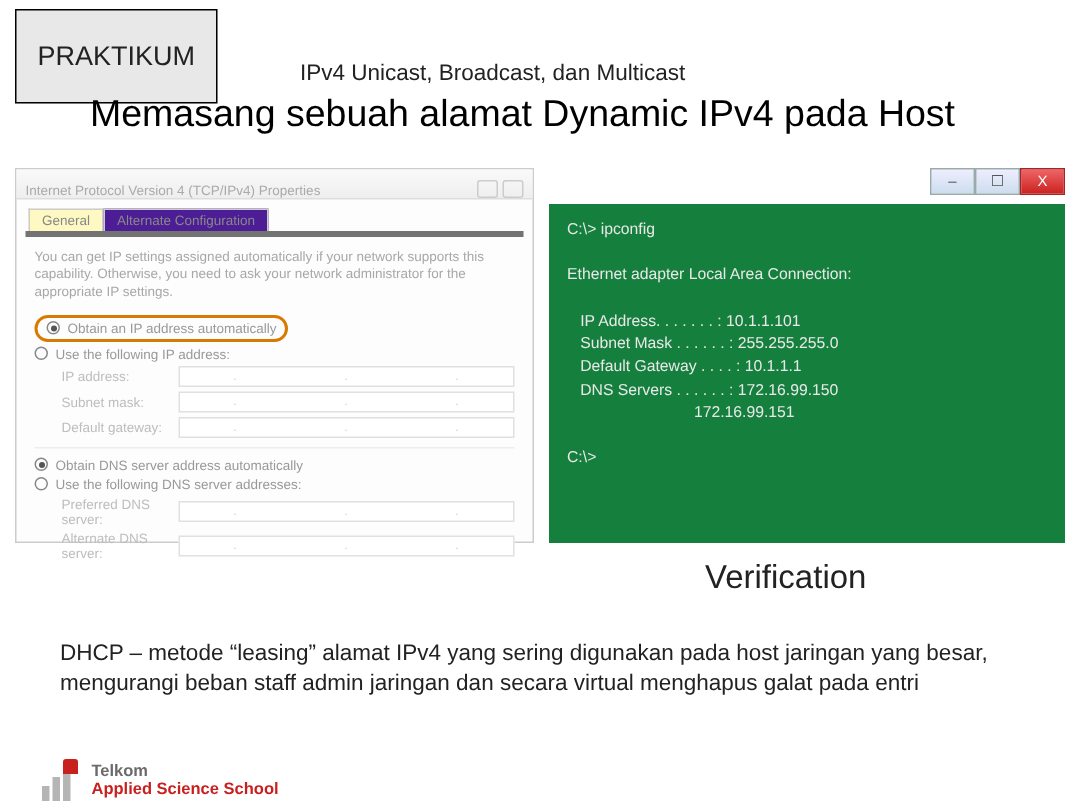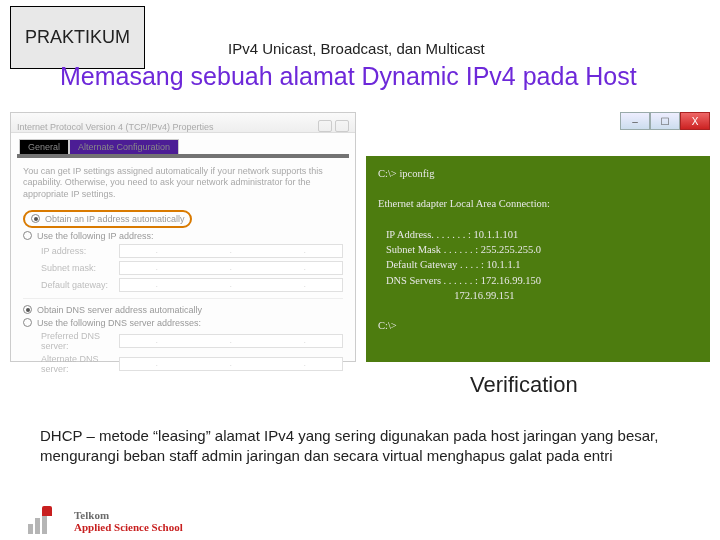--- a/index.html
+++ b/index.html
@@ -1,47 +1,47 @@
 <!DOCTYPE html>
 <html><head>
 <meta charset="utf-8">
 <style>
   * { box-sizing: border-box; margin: 0; padding: 0; }
   body { width: 720px; height: 540px; background: #fff; font-family: Arial, sans-serif; position: relative; overflow: hidden; }
   .badge { position: absolute; top: 6px; left: 10px; background: #e8e8e8; border: 1px solid #000; padding: 20px 14px; font-size: 18px; font-weight: 400; color: #222; }
-  .subtitle { position: absolute; top: 40px; left: 200px; font-size: 15px; color: #222; margin-left: 28px; }
-  .title { position: absolute; top: 62px; left: 60px; right: 10px; font-size: 25px; color: #6d28d9; font-weight: 400; }
+  .subtitle { position: absolute; top: 40px; left: 200px; font-size: 15px; color: #222; }
+  .title { position: absolute; top: 62px; left: 60px; right: 10px; font-size: 25px; color: #000000; font-weight: 400; }
   .panels { position: absolute; top: 112px; left: 10px; right: 10px; height: 250px; display: flex; gap: 10px; }
   
   .dialog { flex: 1; border: 1px solid #ccc; background: #fdfdfd; font-size: 9px; color: #999; position: relative; }
   .dlg-titlebar { height: 20px; background: linear-gradient(#fafafa,#eee); border-bottom: 1px solid #ddd; display: flex; align-items: flex-end; padding: 0 6px; color: #aaa; font-size: 9px; }
   .dlg-titlebar .spacer { flex: 1; }
   .dlg-ico { width: 14px; height: 12px; margin-left: 3px; border: 1px solid #ccc; border-radius: 2px; display: inline-block; }
   .tabs { display: flex; gap: 0; margin: 6px 0 0 8px; }
-  .tab { border: 1px solid #ccc; border-bottom: none; padding: 2px 8px; font-size: 9px; background: #000000; color: #888; }
+  .tab { border: 1px solid #ccc; border-bottom: none; padding: 2px 8px; font-size: 9px; background: #fef9c3; color: #888; }
   .tab.inactive { background: #4c1d95; }
   .dlg-body { border-top: 4px solid #737373; margin: 0 6px; padding: 8px 6px; }
   .para { color: #a8a8a8; line-height: 1.25; margin-bottom: 10px; }
   .radio-row { display: flex; align-items: center; gap: 5px; margin: 3px 0; color: #999; }
   .radio { width: 9px; height: 9px; border: 1px solid #888; border-radius: 50%; position: relative; flex: 0 0 9px; }
   .radio.sel::after { content:""; position:absolute; inset:1.5px; background:#555; border-radius:50%; }
   .hl { border: 2px solid #d97a00; border-radius: 10px; padding: 2px 6px; display: inline-flex; align-items: center; gap: 5px; }
   .field-row { display: flex; align-items: center; margin: 3px 0 3px 18px; gap: 8px; }
   .field-row .lbl { width: 70px; color: #bdbdbd; }
   .ipbox { flex: 1; height: 14px; border: 1px solid #e0e0e0; background: #fff; display: flex; align-items: center; justify-content: space-around; color: #ccc; font-size: 8px; }
   .sep { height: 1px; background: #eee; margin: 6px 0; }
   
   .console-wrap { flex: 1; position: relative; }
   .winbar { position: absolute; top: 0; right: 0; display: flex; }
   .wbtn { width: 30px; height: 18px; border: 1px solid #9aa; background: linear-gradient(#eef,#cde); display:flex; align-items:center; justify-content:center; font-size:10px; color:#555; }
   .wbtn.close { background: linear-gradient(#e66,#c22); color:#fff; border-color:#a22; }
-  .console { position: absolute; top: 24px; left: 0; right: 0; bottom: 0; background: #4d7c0f; color: #e8e8e8; font-family: Liberation Serif, serif; font-size: 10.5px; padding: 10px 12px; line-height: 1.45; white-space: pre; overflow: hidden; margin-top: 20px; }
+  .console { position: absolute; top: 24px; left: 0; right: 0; bottom: 0; background: #15803d; color: #e8e8e8; font-family: Liberation Sans, sans-serif; font-size: 10.5px; padding: 10px 12px; line-height: 1.45; white-space: pre; overflow: hidden; }
   .verif { position: absolute; top: 372px; left: 470px; font-size: 22px; color: #222; }
   .desc { position: absolute; top: 426px; left: 40px; right: 40px; font-size: 15px; color: #222; line-height: 1.3; }
-  .logo { position: absolute; bottom: 6px; left: 28px; display: flex; align-items: center; gap: 20px; font-family: Liberation Serif, serif; }
+  .logo { position: absolute; bottom: 6px; left: 28px; display: flex; gap: 7px; }
   .logo-mark { width: 26px; height: 26px; position: relative; }
   .logo-mark .bar { position:absolute; bottom:0; width:5px; background:#b5b5b5; }
   .logo-mark .b1 { left:0; height:10px; }
   .logo-mark .b2 { left:7px; height:16px; }
   .logo-mark .b3 { left:14px; height:22px; }
   .logo-mark .dot { position:absolute; left:14px; top:-2px; width:10px; height:10px; background:#c81f1f; border-radius:2px 2px 0 0; }
   .logo-text { font-size: 11px; line-height: 1.1; }
   .logo-text .l1 { color:#6b6b6b; font-weight:bold; }
   .logo-text .l2 { color:#c81f1f; font-weight:bold; }
 </style>

